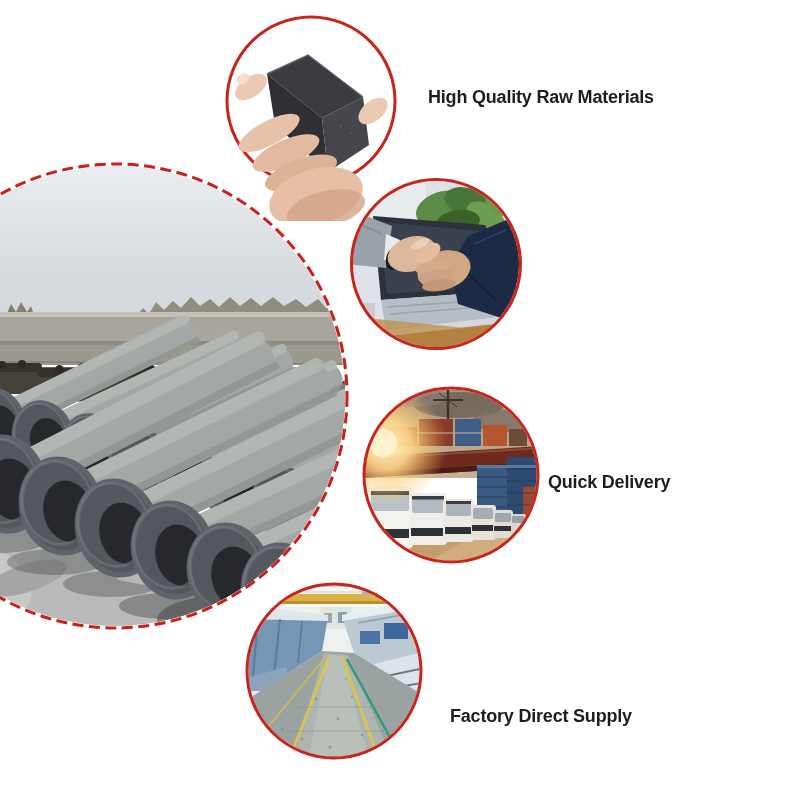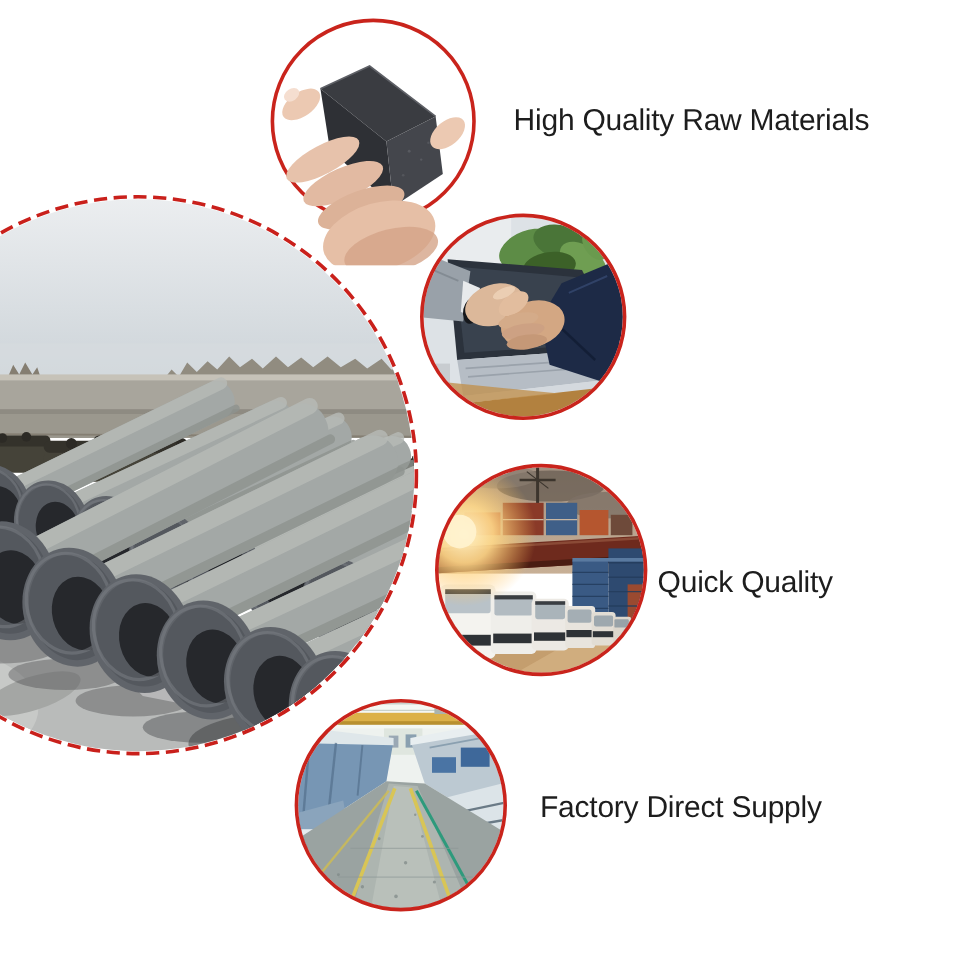--- a/index.html
+++ b/index.html
@@ -1,19 +1,19 @@
 <!DOCTYPE html>
 <html><head>
 <meta charset="utf-8">
 <style>
   html,body{margin:0;padding:0;background:#ffffff;}
   .stage{position:relative;width:800px;height:800px;background:#ffffff;overflow:hidden;
          font-family:"Liberation Sans",sans-serif;}
   .abs{position:absolute;}
-  .feature-label{position:absolute;font-weight:400;font-size:25px;line-height:1;
+  .feature-label{position:absolute;font-weight:700;font-size:18px;line-height:1;
                  color:#1d1d1d;white-space:nowrap;letter-spacing:-0.2px;}
   svg{display:block;}
 </style>
 </head>
 <body>
 
 <div class="stage">
 
   <svg class="abs" style="left:-123px;top:158px" width="476" height="476" viewBox="0 0 476 476" role="img" aria-label="graphite-electrodes-stockyard-photo">
     <defs>
@@ -341,16 +341,16 @@
         <circle cx="40" cy="150" r="1.2"></circle>
           <circle cx="104" cy="100" r="1"></circle>
       </g>
       <line x1="50" y1="128" x2="140" y2="128" stroke="#8e9896" stroke-width="1" opacity="0.6"></line>
       <line x1="40" y1="152" x2="152" y2="152" stroke="#8e9896" stroke-width="1" opacity="0.6"></line>
     </g>
     <circle cx="92" cy="92" r="87" fill="none" stroke="#c9241c" stroke-width="3"></circle>
   </svg>
 
   <div class="feature-label" style="left:428px;top:88px">High Quality Raw Materials</div>
-  <div class="feature-label" style="left:548px;top:473px">Quick Quality</div>
-  <div class="feature-label" style="left:450px;top:661px">Factory Direct Supply</div>
+  <div class="feature-label" style="left:548px;top:473px">Quick Delivery</div>
+  <div class="feature-label" style="left:450px;top:707px">Factory Direct Supply</div>
 
 </div>
 
 </body></html>

